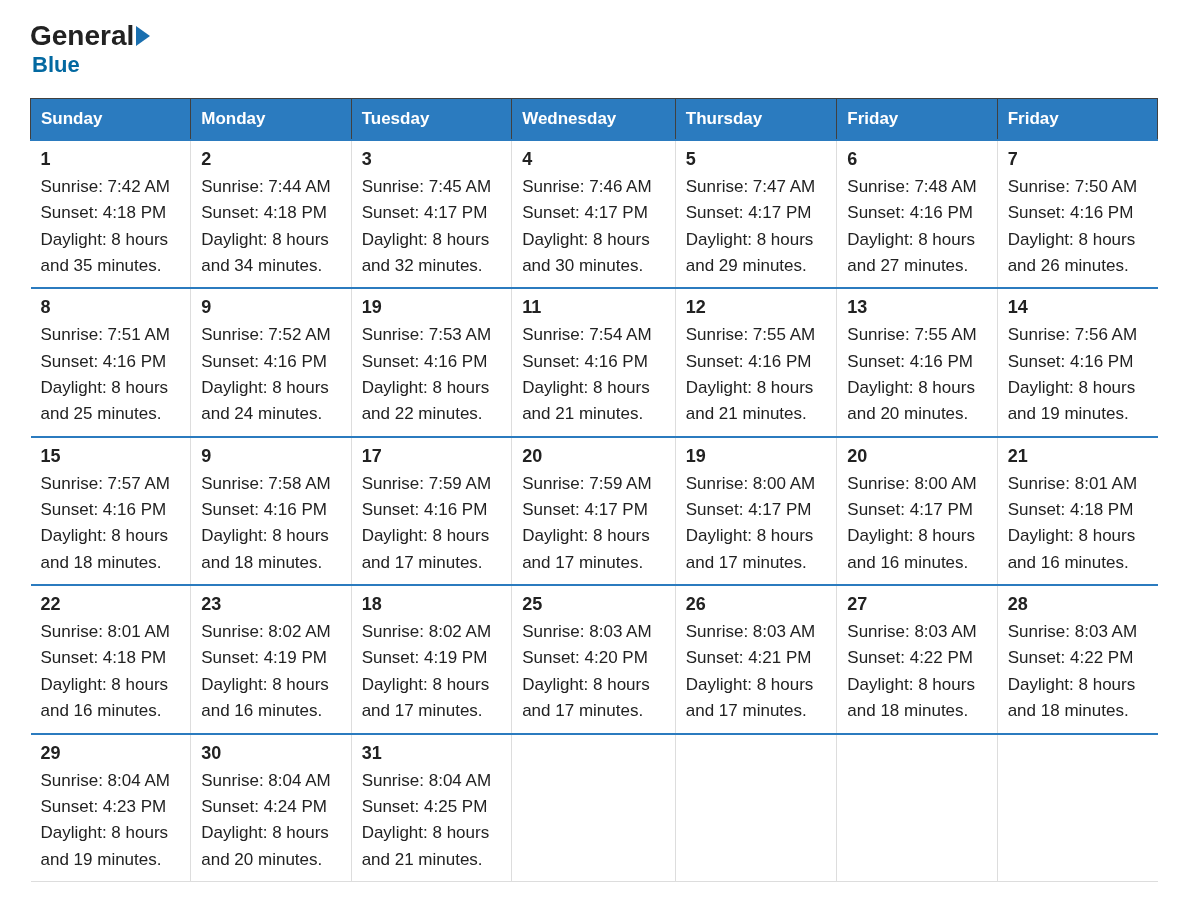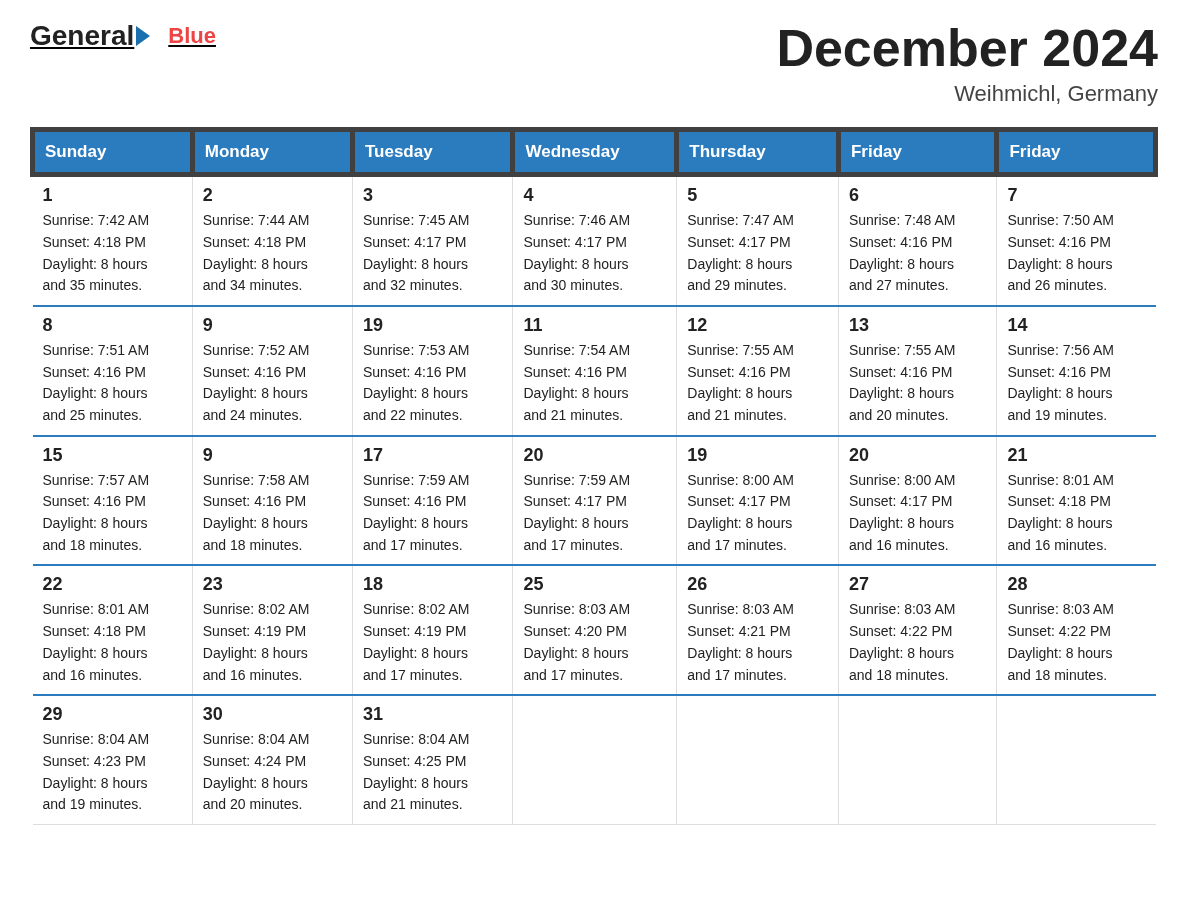--- a/index.html
+++ b/index.html
@@ -11,45 +11,45 @@
       padding: 20px 30px;
     }
     .header {
       display: flex;
       justify-content: space-between;
       align-items: flex-start;
       margin-bottom: 20px;
     }
     .logo-area {
       display: flex;
-      align-items: center;
-      text-decoration: underline;
+      flex-direction: column;
+      align-items: flex-start;
     }
     .logo-text {
       display: flex;
       align-items: center;
       font-size: 28px;
       font-weight: bold;
       color: #222;
     }
     .logo-general { color: #222; }
     .logo-arrow {
       width: 0;
       height: 0;
       border-left: 14px solid #1a6faf;
       border-top: 10px solid transparent;
       border-bottom: 10px solid transparent;
       margin: 0 2px;
       display: inline-block;
     }
     .logo-subtitle {
-      color: #ef4444;
+      color: #0369a1;
       font-size: 22px;
       font-weight: bold;
-      margin-left: 16px;
+      margin-left: 2px;
     }
     .title-area {
       text-align: right;
     }
     .month-title {
       font-size: 52px;
       font-weight: bold;
       color: #222;
       line-height: 1.1;
     }
@@ -62,21 +62,21 @@
       width: 100%;
       border-collapse: collapse;
     }
     thead tr th {
       background-color: #2b7bbf;
       color: #fff;
       font-size: 17px;
       font-weight: bold;
       padding: 10px 10px;
       text-align: left;
-      border: 5px solid #404040;
+      border: 1px solid #404040;
     }
     tbody tr {
       border-top: 2px solid #2b7bbf;
     }
     tbody td {
       vertical-align: top;
       padding: 8px 10px;
       font-size: 14px;
       color: #222;
       border-right: 1px solid #ddd;
@@ -88,42 +88,38 @@
       border-right: none;
     }
     .day-number {
       font-size: 18px;
       font-weight: bold;
       color: #222;
       margin-bottom: 4px;
       display: block;
     }
     .day-info {
-      font-size: 14px;
+      font-size: 17px;
       line-height: 1.55;
       color: #222;
     }
     .empty-cell {
       background: #fff;
     }
   </style>
 </head>
 <body>
 
 <div class="header">
   <div class="logo-area">
     <div class="logo-text">
       <span class="logo-general">General</span>
       <span class="logo-arrow"></span>
     </div>
     <span class="logo-subtitle">Blue</span>
-  </div>
-  <div class="title-area">
-    <div class="month-title">December 2024</div>
-    <div class="location">Weihmichl, Germany</div>
   </div>
 </div>
 
 <table>
   <thead>
     <tr>
       <th>Sunday</th>
       <th>Monday</th>
       <th>Tuesday</th>
       <th>Wednesday</th>

